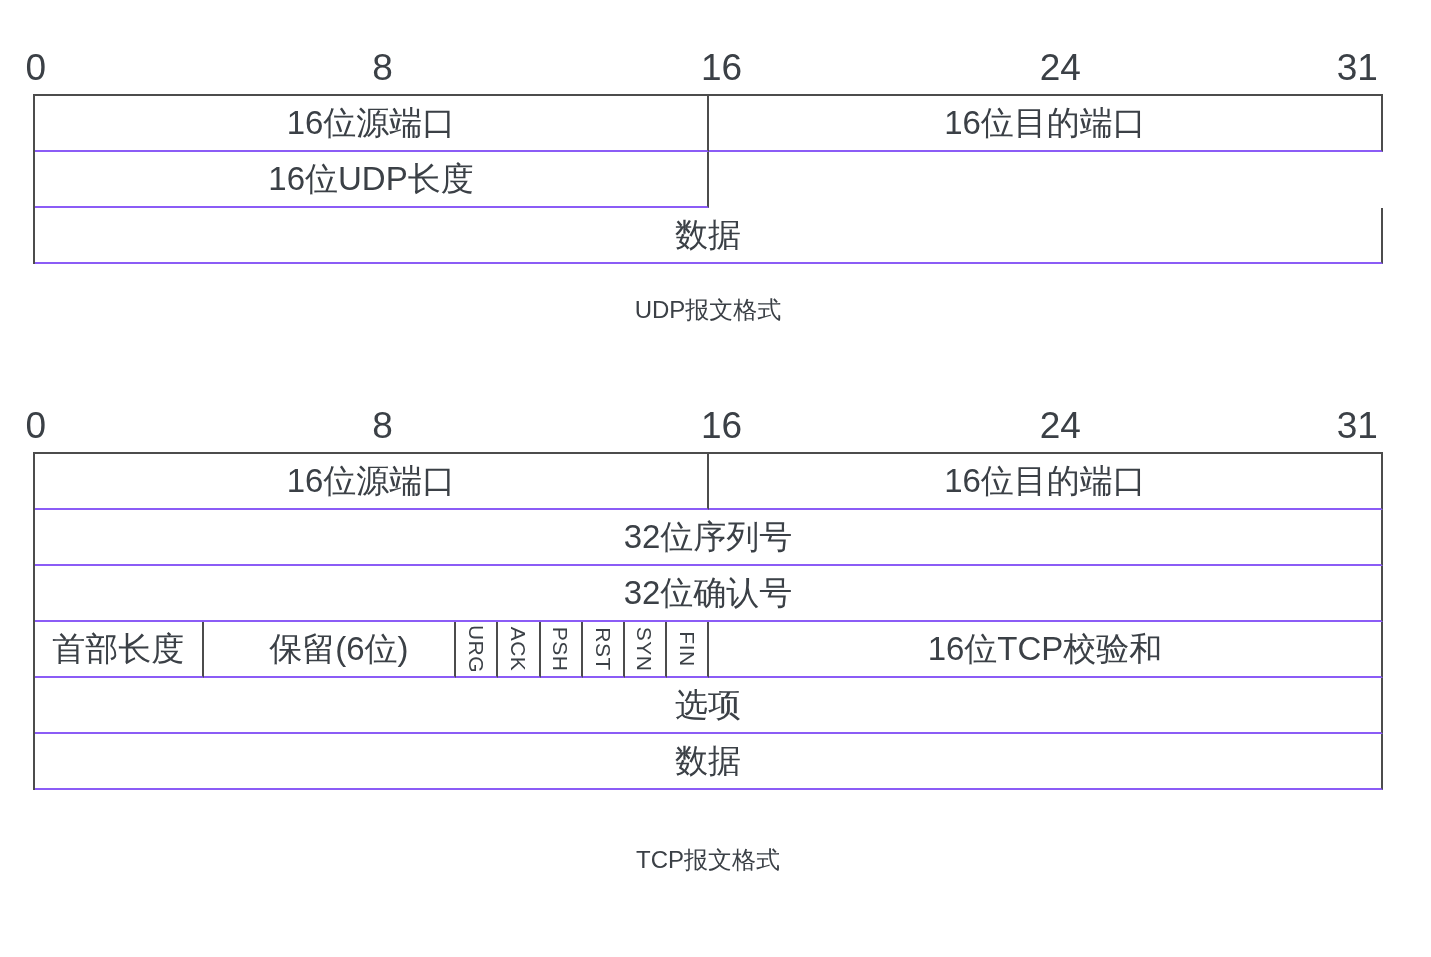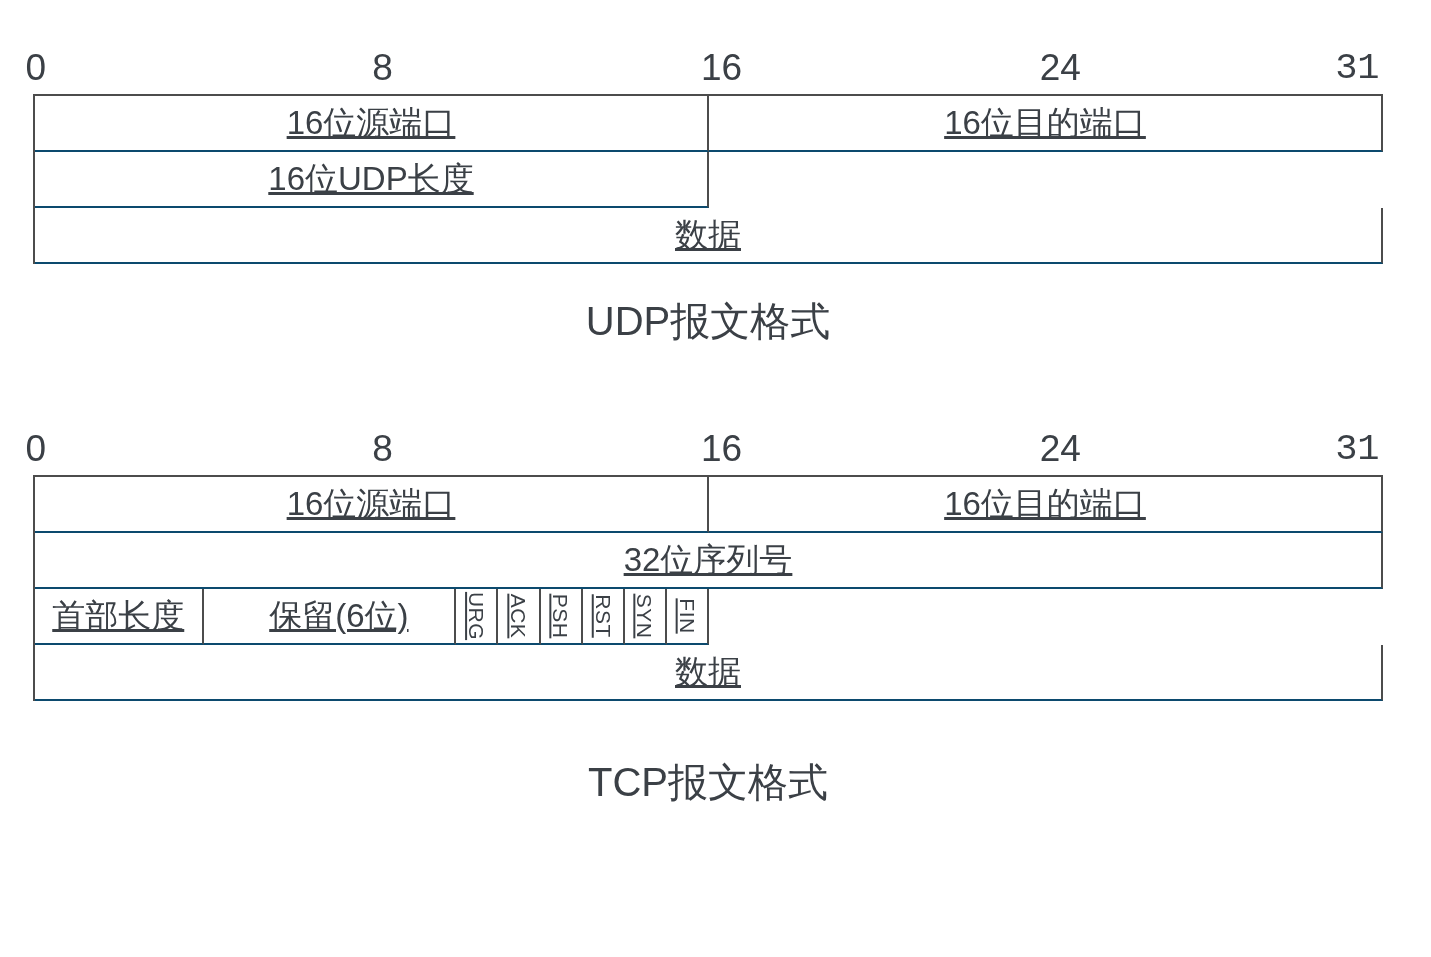--- a/index.html
+++ b/index.html
@@ -33,57 +33,56 @@
   .ruler span {
     position: absolute;
     bottom: 0;
     transform: translateX(-50%);
     white-space: nowrap;
   }
   .tick-0  { left: 0.2%; }
   .tick-8  { left: 25.9%; }
   .tick-16 { left: 51.0%; }
   .tick-24 { left: 76.1%; text-align: center; }
-  .tick-31 { left: 98.1%; font-family: Liberation Mono, monospace; }
+  .tick-31 { left: 98.1%; }
 
   
   .grid {
     display: grid;
     grid-template-columns: repeat(32, 1fr);
     border-top: 2px solid #4c4c4c;
     border-left: 2px solid #4c4c4c;
   }
   .cell {
     border-right: 2px solid #4c4c4c;
-    border-bottom: 2px solid #0c4a6e;
+    border-bottom: 2px solid #8b5cf6;
     height: 54px;
     display: flex;
     align-items: center;
     justify-content: center;
     font-size: 33px;
     white-space: nowrap;
     overflow: hidden;
-    text-decoration: underline;
   }
   .s1  { grid-column: span 1; }
   .s4  { grid-column: span 4; text-align: right; }
   .s6  { grid-column: span 6; padding-left: 20px; }
   .s16 { grid-column: span 16; }
   .s32 { grid-column: span 32; text-align: center; }
 
   .flag span {
     display: inline-block;
     transform: rotate(90deg);
     font-size: 21px;
     letter-spacing: 0.5px;
   }
 
   .caption {
     text-align: center;
-    font-size: 40px;
+    font-size: 24px;
   }
   .caption.udp-caption { margin-top: 30px; }
   .caption.tcp-caption { margin-top: 54px; }
 </style>
 </head>
 <body>
 
 <div class="page">
 
   <div class="figure udp">
@@ -108,38 +107,41 @@
       <span class="tick-0">0</span>
       <span class="tick-8">8</span>
       <span class="tick-16">16</span>
       <span class="tick-24">24</span>
       <span class="tick-31">31</span>
     </div>
     <div class="grid">
       <div class="cell s16">16位源端口</div>
       <div class="cell s16">16位目的端口</div>
       <div class="cell s32">32位序列号</div>
+      <div class="cell s32">32位确认号</div>
       <div class="cell s4">首部长度</div>
       <div class="cell s6">保留(6位)</div>
       <div class="cell s1 flag">
           <span>URG</span>
         </div>
       <div class="cell s1 flag">
           <span>ACK</span>
         </div>
       <div class="cell s1 flag">
           <span>PSH</span>
         </div>
       <div class="cell s1 flag">
           <span>RST</span>
         </div>
       <div class="cell s1 flag">
           <span>SYN</span>
         </div>
       <div class="cell s1 flag">
           <span>FIN</span>
         </div>
+      <div class="cell s16">16位TCP校验和</div>
+      <div class="cell s32">选项</div>
       <div class="cell s32">数据</div>
     </div>
     <div class="caption tcp-caption">TCP报文格式</div>
   </div>
 
 </div>
 
 </body></html>

